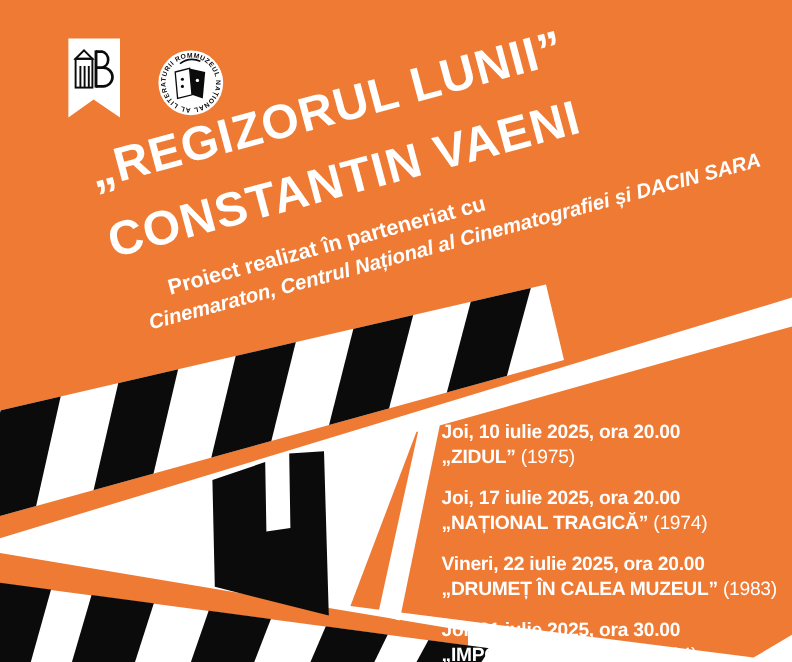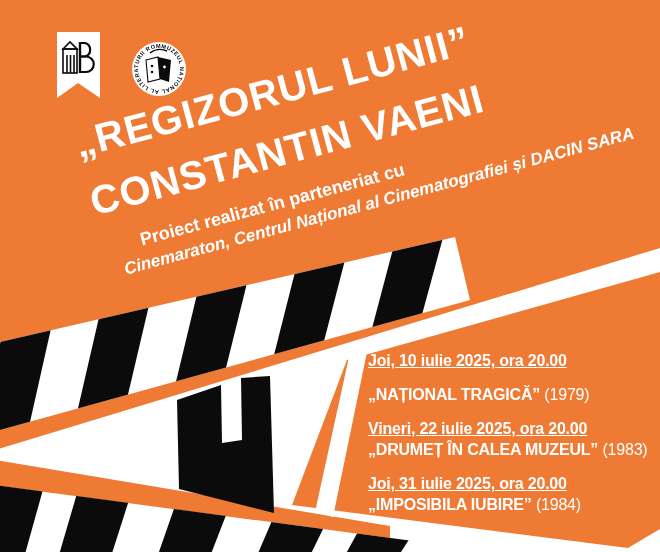--- a/index.html
+++ b/index.html
@@ -24,21 +24,21 @@
     margin-top:18px;padding-left:38px;font-size:18px;font-weight:600;
     white-space:nowrap;
   }
   .subtitle-line2{
     margin-top:4px;padding-left:15px;font-size:17px;font-weight:600;
     font-style:italic;white-space:nowrap;
   }
   
   .events{position:absolute;left:368px;top:350px;z-index:4;color:#FFFFFF;}
   .event{margin-bottom:13px;}
-  .event-date{font-size:16px;font-weight:600;line-height:21px;white-space:nowrap;letter-spacing:-0.2px;text-decoration:underline;}
+  .event-date{font-size:16px;font-weight:600;line-height:21px;white-space:nowrap;letter-spacing:-0.2px;}
   .event-title-line{font-size:16px;line-height:21px;white-space:nowrap;letter-spacing:-0.2px;}
   .event-title{font-weight:bold;}
   .event-year{font-weight:normal;}
 </style>
 </head>
 <body>
 
 <div class="poster">
 
   <svg class="clapper-svg" viewBox="0 0 660 552" xmlns="http://www.w3.org/2000/svg" xmlns:xlink="http://www.w3.org/1999/xlink">
@@ -113,27 +113,29 @@
   <div class="title-block">
     <div class="title-line">„REGIZORUL LUNII”</div>
     <div class="title-line second">CONSTANTIN VAENI</div>
     <div class="subtitle-line1">Proiect realizat în parteneriat cu</div>
     <div class="subtitle-line2">Cinemaraton, Centrul Național al Cinematografiei și DACIN SARA</div>
   </div>
 
   <div class="events">
     <div class="event">
       <div class="event-date">Joi, 10 iulie 2025, ora 20.00</div>
+      <div class="event-title-line"><span class="event-title">„ZIDUL”</span> <span class="event-year">(1975)</span></div>
     </div>
     <div class="event">
-      <div class="event-title-line"><span class="event-title">„NAȚIONAL TRAGICĂ”</span> <span class="event-year">(1979)</span></div>
+      <div class="event-date">Joi, 17 iulie 2025, ora 20.00</div>
+      <div class="event-title-line"><span class="event-title">„NAȚIONAL TRAGICĂ”</span> <span class="event-year">(1974)</span></div>
     </div>
     <div class="event">
       <div class="event-date">Vineri, 22 iulie 2025, ora 20.00</div>
       <div class="event-title-line"><span class="event-title">„DRUMEȚ ÎN CALEA MUZEUL”</span> <span class="event-year">(1983)</span></div>
     </div>
     <div class="event">
-      <div class="event-date">Joi, 31 iulie 2025, ora 20.00</div>
+      <div class="event-date">Joi, 31 iulie 2025, ora 30.00</div>
       <div class="event-title-line"><span class="event-title">„IMPOSIBILA IUBIRE”</span> <span class="event-year">(1984)</span></div>
     </div>
   </div>
 
 </div>
 
 </body></html>

